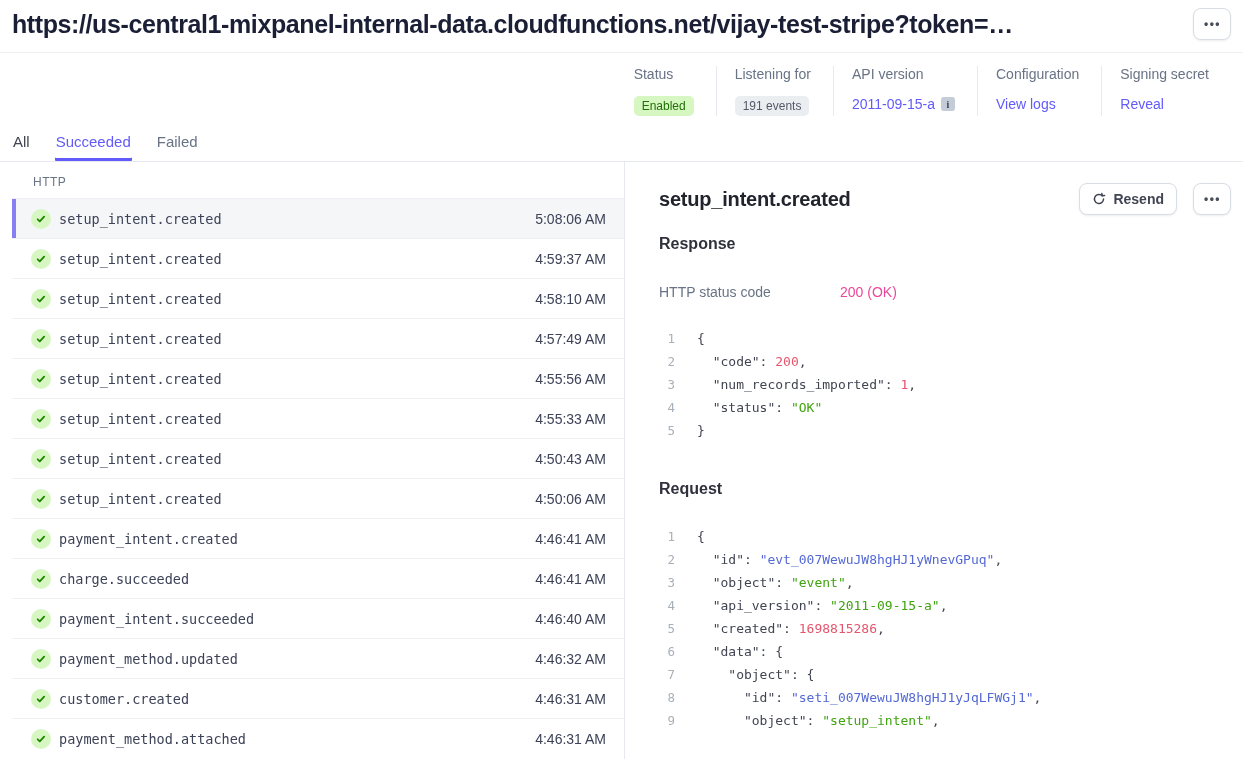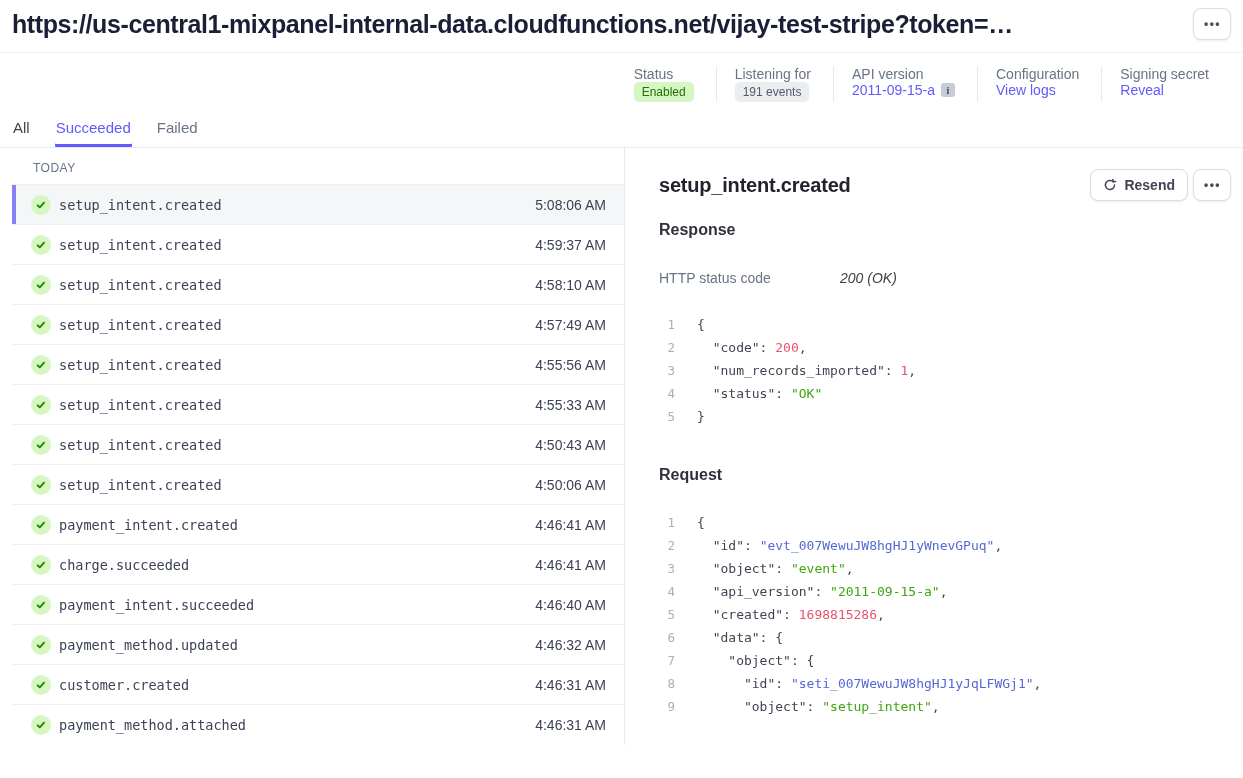--- a/index.html
+++ b/index.html
@@ -16,21 +16,21 @@
   .icon-btn { display:inline-flex; align-items:center; justify-content:center;
     height:32px; min-width:38px; background:#fff; border:1px solid #d8dee4;
     border-radius:8px; box-shadow:0 1px 2px rgba(20,24,40,.08); cursor:pointer; }
   .dots { font-size:12px; font-weight:700; letter-spacing:1.5px; color:#474e5a; line-height:1; padding-left:1px;}
 
   
   .meta { display:flex; padding:12px 12px 0 12px; margin-top:1px;justify-content:flex-end; }
   .meta-cell { padding-right:22px; }
   .meta-cell + .meta-cell { border-left:1px solid var(--border); padding-left:18px; }
   .meta-label { font-size:14px; color:var(--text-secondary); }
-  .meta-value { margin-top:0; font-size:14px; display:flex; align-items:center; gap:6px; }
+  .meta-value { margin-top:14px; font-size:14px; display:flex; align-items:center; gap:6px; }
   .badge { display:inline-block; font-size:12px; font-weight:500; padding:2px 8px; border-radius:5px; line-height:16px; }
   .badge-success { background:var(--success-badge-bg); color:var(--success-badge-text); }
   .badge-neutral { background:var(--neutral-badge-bg); color:var(--neutral-badge-text); }
   .meta-link { color:var(--accent); font-weight:500; cursor:pointer; }
   .info-badge { display:inline-flex; align-items:center; justify-content:center;
     width:14px; height:14px; border-radius:3px; background:#c4ccd8; color:#3c4257;
     font-size:10px; font-weight:700; font-family:"Liberation Serif", serif; }
 
   
   .tabs { display:flex; gap:24px; padding:0 12px; margin-top:13px; border-bottom:1px solid var(--border); }
@@ -48,29 +48,29 @@
   .sel-bar { position:absolute; left:0; top:0; width:4px; height:100%; background:var(--selection-bar); }
   .check { display:inline-flex; align-items:center; justify-content:center; width:20px; height:20px;
     border-radius:50%; background:var(--success-badge-bg); flex:0 0 auto; }
   .ev-name { margin-left:8px; font-family:"DejaVu Sans Mono", monospace; font-size:13.5px; color:#3c4257; }
   .ev-time { margin-left:auto; font-size:14px; color:#3c4257; }
 
   
   .detail-pane { flex:1; padding:21px 12px 0 34px; overflow:hidden; }
   .detail-head { display:flex; align-items:center; justify-content:space-between; }
   .detail-head h2 { font-size:20px; font-weight:700; color:#21242c; letter-spacing:-0.2px; }
-  .actions { display:flex; gap:5px; }
+  .actions { display:flex; gap:16px; }
   .btn { display:inline-flex; align-items:center; gap:7px; height:32px; padding:0 12px;
     background:#fff; border:1px solid #d8dee4; border-radius:8px;
     box-shadow:0 1px 2px rgba(20,24,40,.08); font-size:14px; font-weight:600; color:#414552; cursor:pointer; }
   .btn svg { display:block; }
   h3.section { font-size:16px; font-weight:700; color:#30313d; margin-top:20px; }
   .kv { display:flex; margin-top:31px; font-size:14px; }
   .kv-label { width:181px; color:var(--text-secondary); }
-  .kv-value { color:#404040;font-style:italic; }
+  .kv-value { color:#ec4899; }
 
   .code { margin-top:27px; font-family:"DejaVu Sans Mono", monospace; font-size:13px; }
   .cl { display:flex; line-height:23px; white-space:pre; }
   .ln { width:16px; text-align:right; margin-right:22px; color:#a8b0ba; font-size:12.5px; flex:0 0 auto; }
   .tok-p { color:#414552; }
   .tok-num { color:var(--code-number); }
   .tok-str { color:var(--code-string); }
   .tok-id { color:var(--code-id); }
 </style>
 </head>
@@ -121,21 +121,21 @@
 
   <nav class="tabs" id="tabs">
       <div class="tab">All</div>
       <div class="tab active">Succeeded</div>
       <div class="tab muted">Failed</div>
     </nav>
 
   <div class="content">
 
     <aside class="list-pane">
-      <div class="group-label">TODAY</div>
+      <div class="group-label">HTTP</div>
       <div id="rows">
           <div class="row selected">
             <span class="sel-bar"></span>
             <span class="check">
               <svg viewBox="0 0 12 12" width="12" height="12" fill="none" stroke="#228403" stroke-width="1.8" stroke-linecap="round" stroke-linejoin="round">
                 <path d="M2.7 6.3l2.1 2.1 4.3-4.8"></path>
               </svg>
             </span>
             <span class="ev-name">setup_intent.created</span>
             <span class="ev-time">5:08:06 AM</span>

